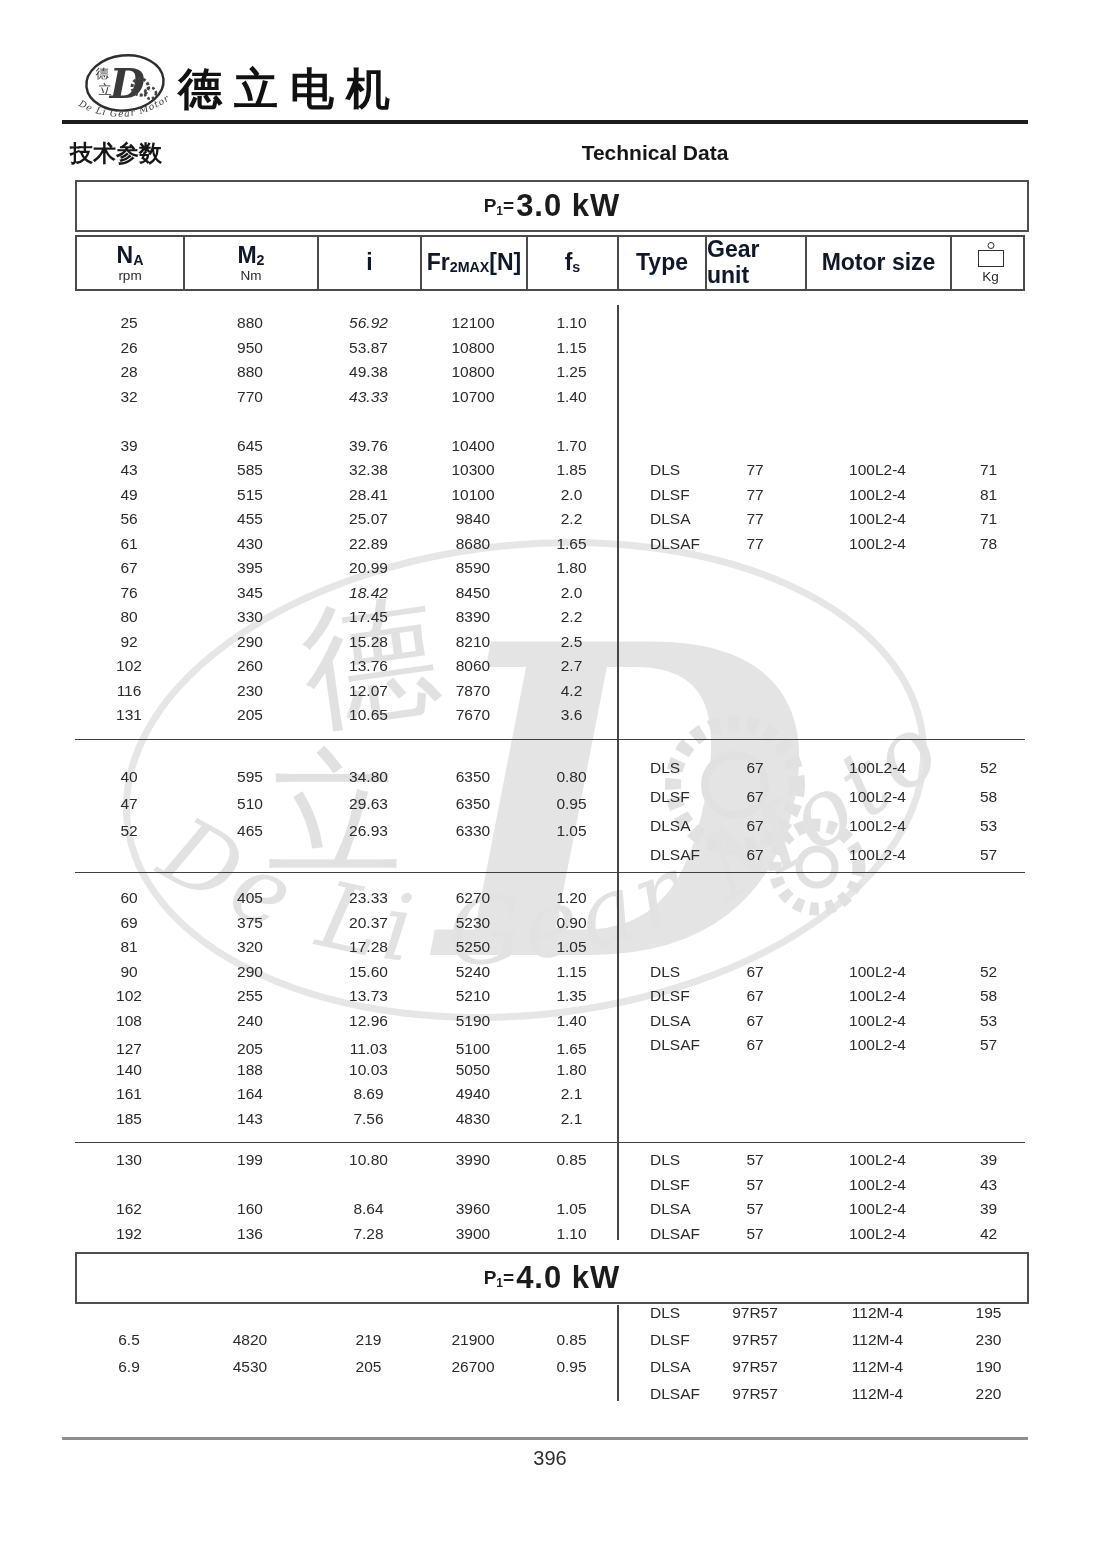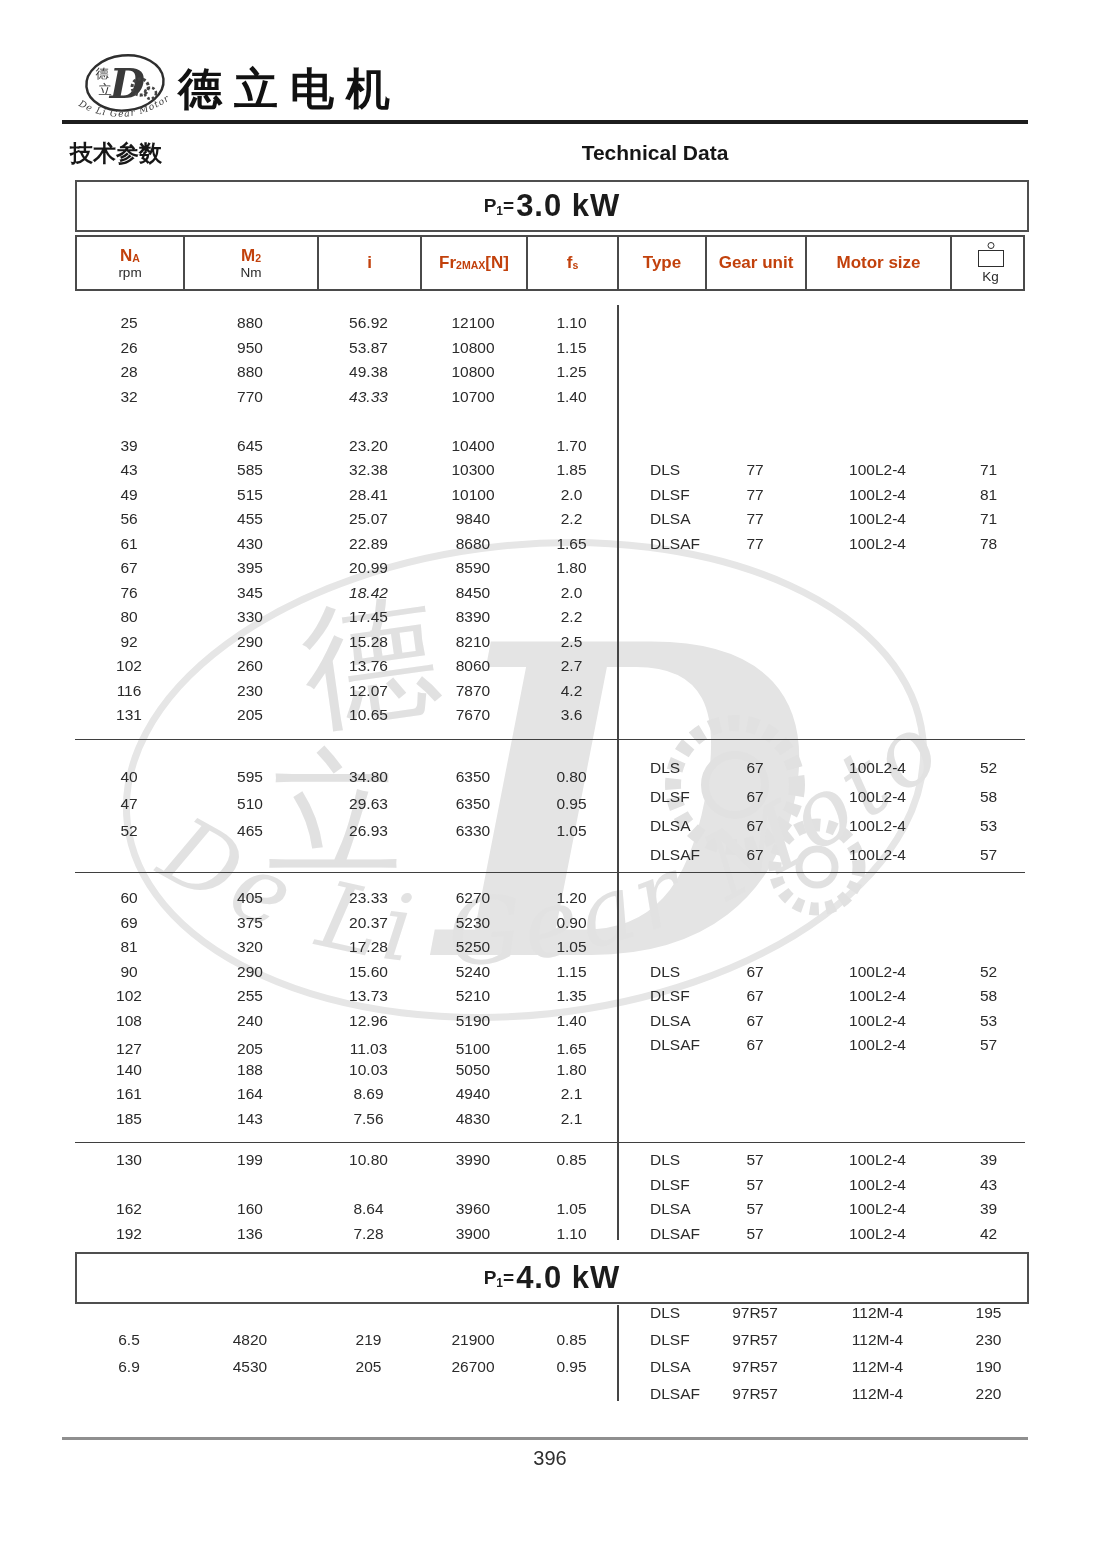--- a/index.html
+++ b/index.html
@@ -24,21 +24,21 @@
   .p-small{font-weight:bold;font-size:19px;color:#1b1b1b;}
   .p-small sub{font-size:12px;vertical-align:-0.25em;}
   .p-big{font-weight:bold;font-size:31px;letter-spacing:1px;color:#1b1b1b;margin-left:2px;}
 
   
   .thead{position:absolute;left:75px;top:235px;width:950px;height:56px;display:flex;
          border:2px solid #4a4a4a;box-sizing:border-box;background:transparent;}
   .th{flex:0 0 auto;display:flex;flex-direction:column;align-items:center;justify-content:center;
       border-right:2px solid #4a4a4a;box-sizing:border-box;line-height:1.12;}
   .th-last{border-right:none;}
-  .th-main{font-weight:bold;font-size:17px;color:#c2410c;}
+  .th-main{font-weight:bold;font-size:23px;color:#0f172a;}
   .th-main sub{font-size:0.62em;vertical-align:-0.12em;font-weight:bold;}
   .th-sub{font-size:13.5px;color:#2a2a2a;}
   .wicon{position:relative;width:24px;height:15px;border:1.7px solid #2e2e2e;margin-top:9px;margin-bottom:2px;background:transparent;}
   .wicon::before{content:'';position:absolute;top:-9px;left:50%;transform:translateX(-50%);
                  width:5px;height:5px;border:1.5px solid #2e2e2e;border-radius:50%;background:#fff;}
 
   
   .data-area{position:absolute;left:75px;width:950px;overflow:visible;}
   .block{position:absolute;left:0;width:950px;box-sizing:border-box;overflow:visible;}
   .block-sep{border-bottom:1.5px solid #3f3f3f;}
@@ -132,21 +132,21 @@
         <span class="wicon"></span>
         <span class="th-sub">Kg</span>
       </div>
     </div>
 
   <div class="data-area" style="top:300px;height:948px;">
       <div class="block block-sep" style="top: 0px; height: 440px;">
         <div class="drow lrow" style="top: 11px; height: 24.5px;">
           <span class="dcell" style="flex-basis: 108px;">25</span>
           <span class="dcell" style="flex-basis: 134px;">880</span>
-          <span class="dcell" style="flex-basis: 103px;">56.92</span>
+          <span class="dcell" style="flex-basis: 103px; font-style: italic;">56.92</span>
           <span class="dcell" style="flex-basis: 106px;">12100</span>
           <span class="dcell" style="flex-basis: 91px;">1.10</span>
         </div>
         <div class="drow lrow" style="top: 35.5px; height: 24.5px;">
           <span class="dcell" style="flex-basis: 108px;">26</span>
           <span class="dcell" style="flex-basis: 134px;">950</span>
           <span class="dcell" style="flex-basis: 103px;">53.87</span>
           <span class="dcell" style="flex-basis: 106px;">10800</span>
           <span class="dcell" style="flex-basis: 91px;">1.15</span>
         </div>
@@ -160,21 +160,21 @@
         <div class="drow lrow" style="top: 84.5px; height: 24.5px;">
           <span class="dcell" style="flex-basis: 108px;">32</span>
           <span class="dcell" style="flex-basis: 134px;">770</span>
           <span class="dcell" style="flex-basis: 103px; font-style: italic;">43.33</span>
           <span class="dcell" style="flex-basis: 106px;">10700</span>
           <span class="dcell" style="flex-basis: 91px;">1.40</span>
         </div>
         <div class="drow lrow" style="top: 133.5px; height: 24.5px;">
           <span class="dcell" style="flex-basis: 108px;">39</span>
           <span class="dcell" style="flex-basis: 134px;">645</span>
-          <span class="dcell" style="flex-basis: 103px;">23.20</span>
+          <span class="dcell" style="flex-basis: 103px;">39.76</span>
           <span class="dcell" style="flex-basis: 106px;">10400</span>
           <span class="dcell" style="flex-basis: 91px;">1.70</span>
         </div>
         <div class="drow lrow" style="top: 158px; height: 24.5px;">
           <span class="dcell" style="flex-basis: 108px;">43</span>
           <span class="dcell" style="flex-basis: 134px;">585</span>
           <span class="dcell" style="flex-basis: 103px;">32.38</span>
           <span class="dcell" style="flex-basis: 106px;">10300</span>
           <span class="dcell" style="flex-basis: 91px;">1.85</span>
         </div>

